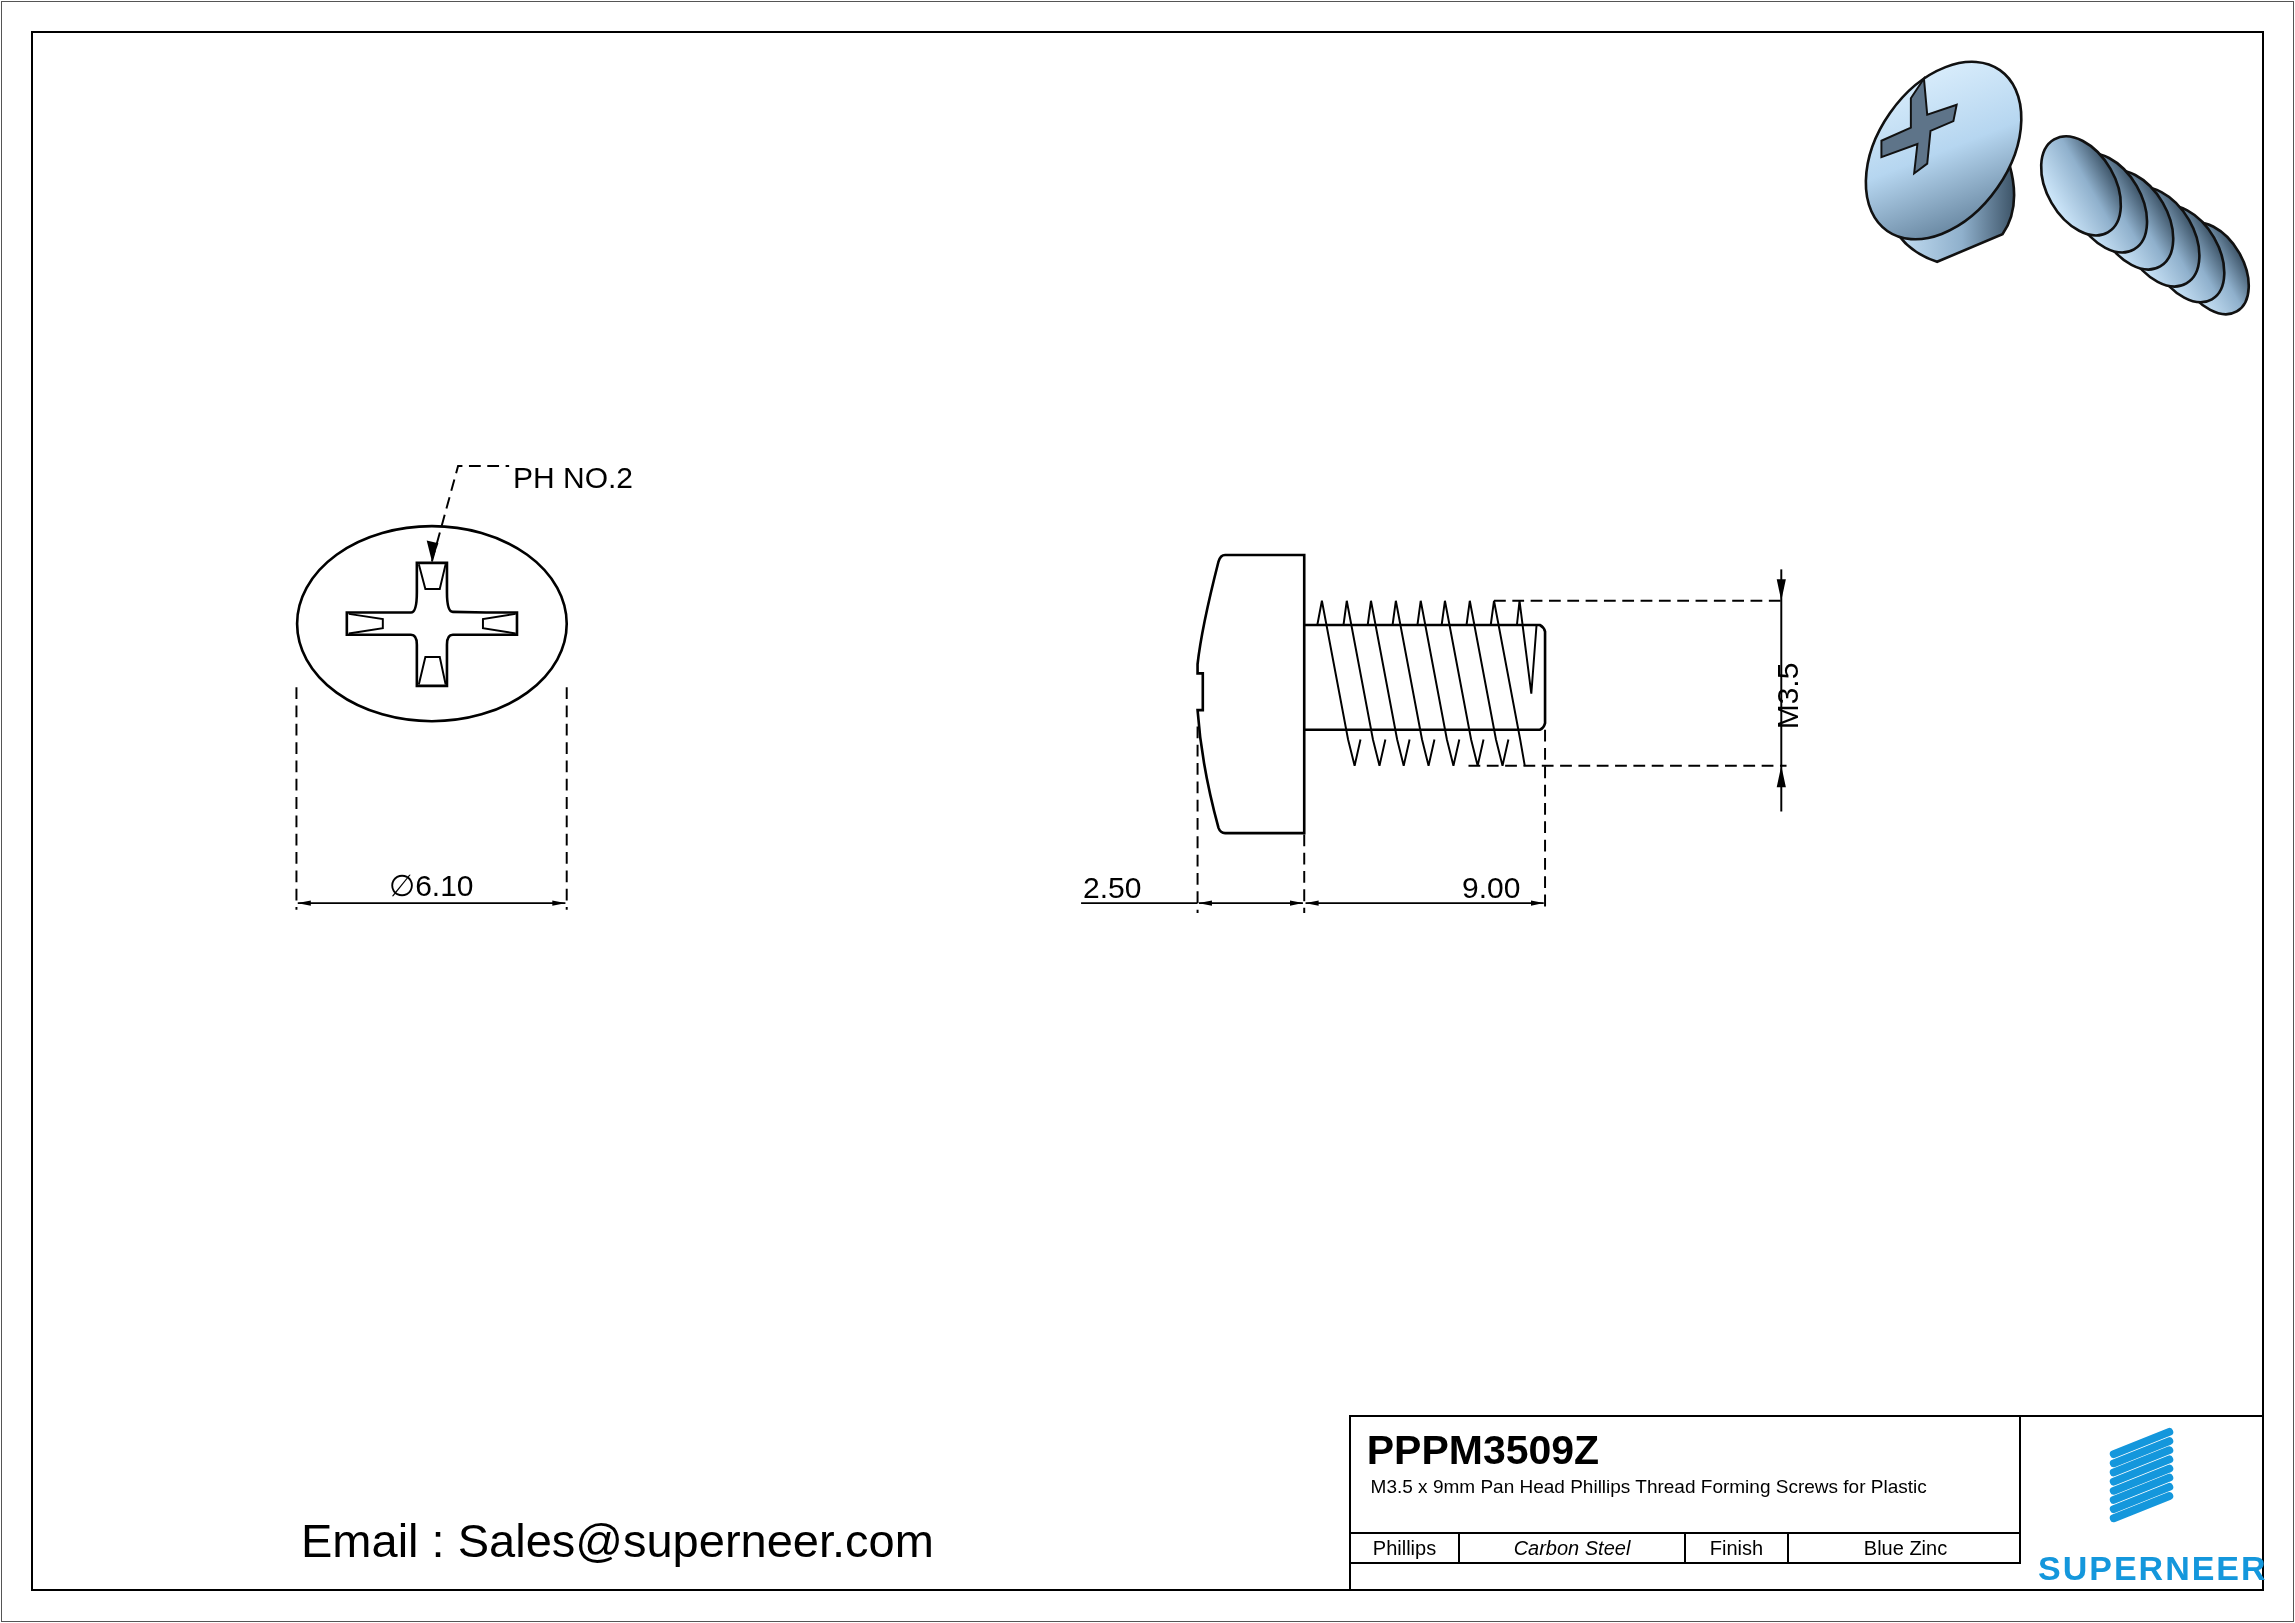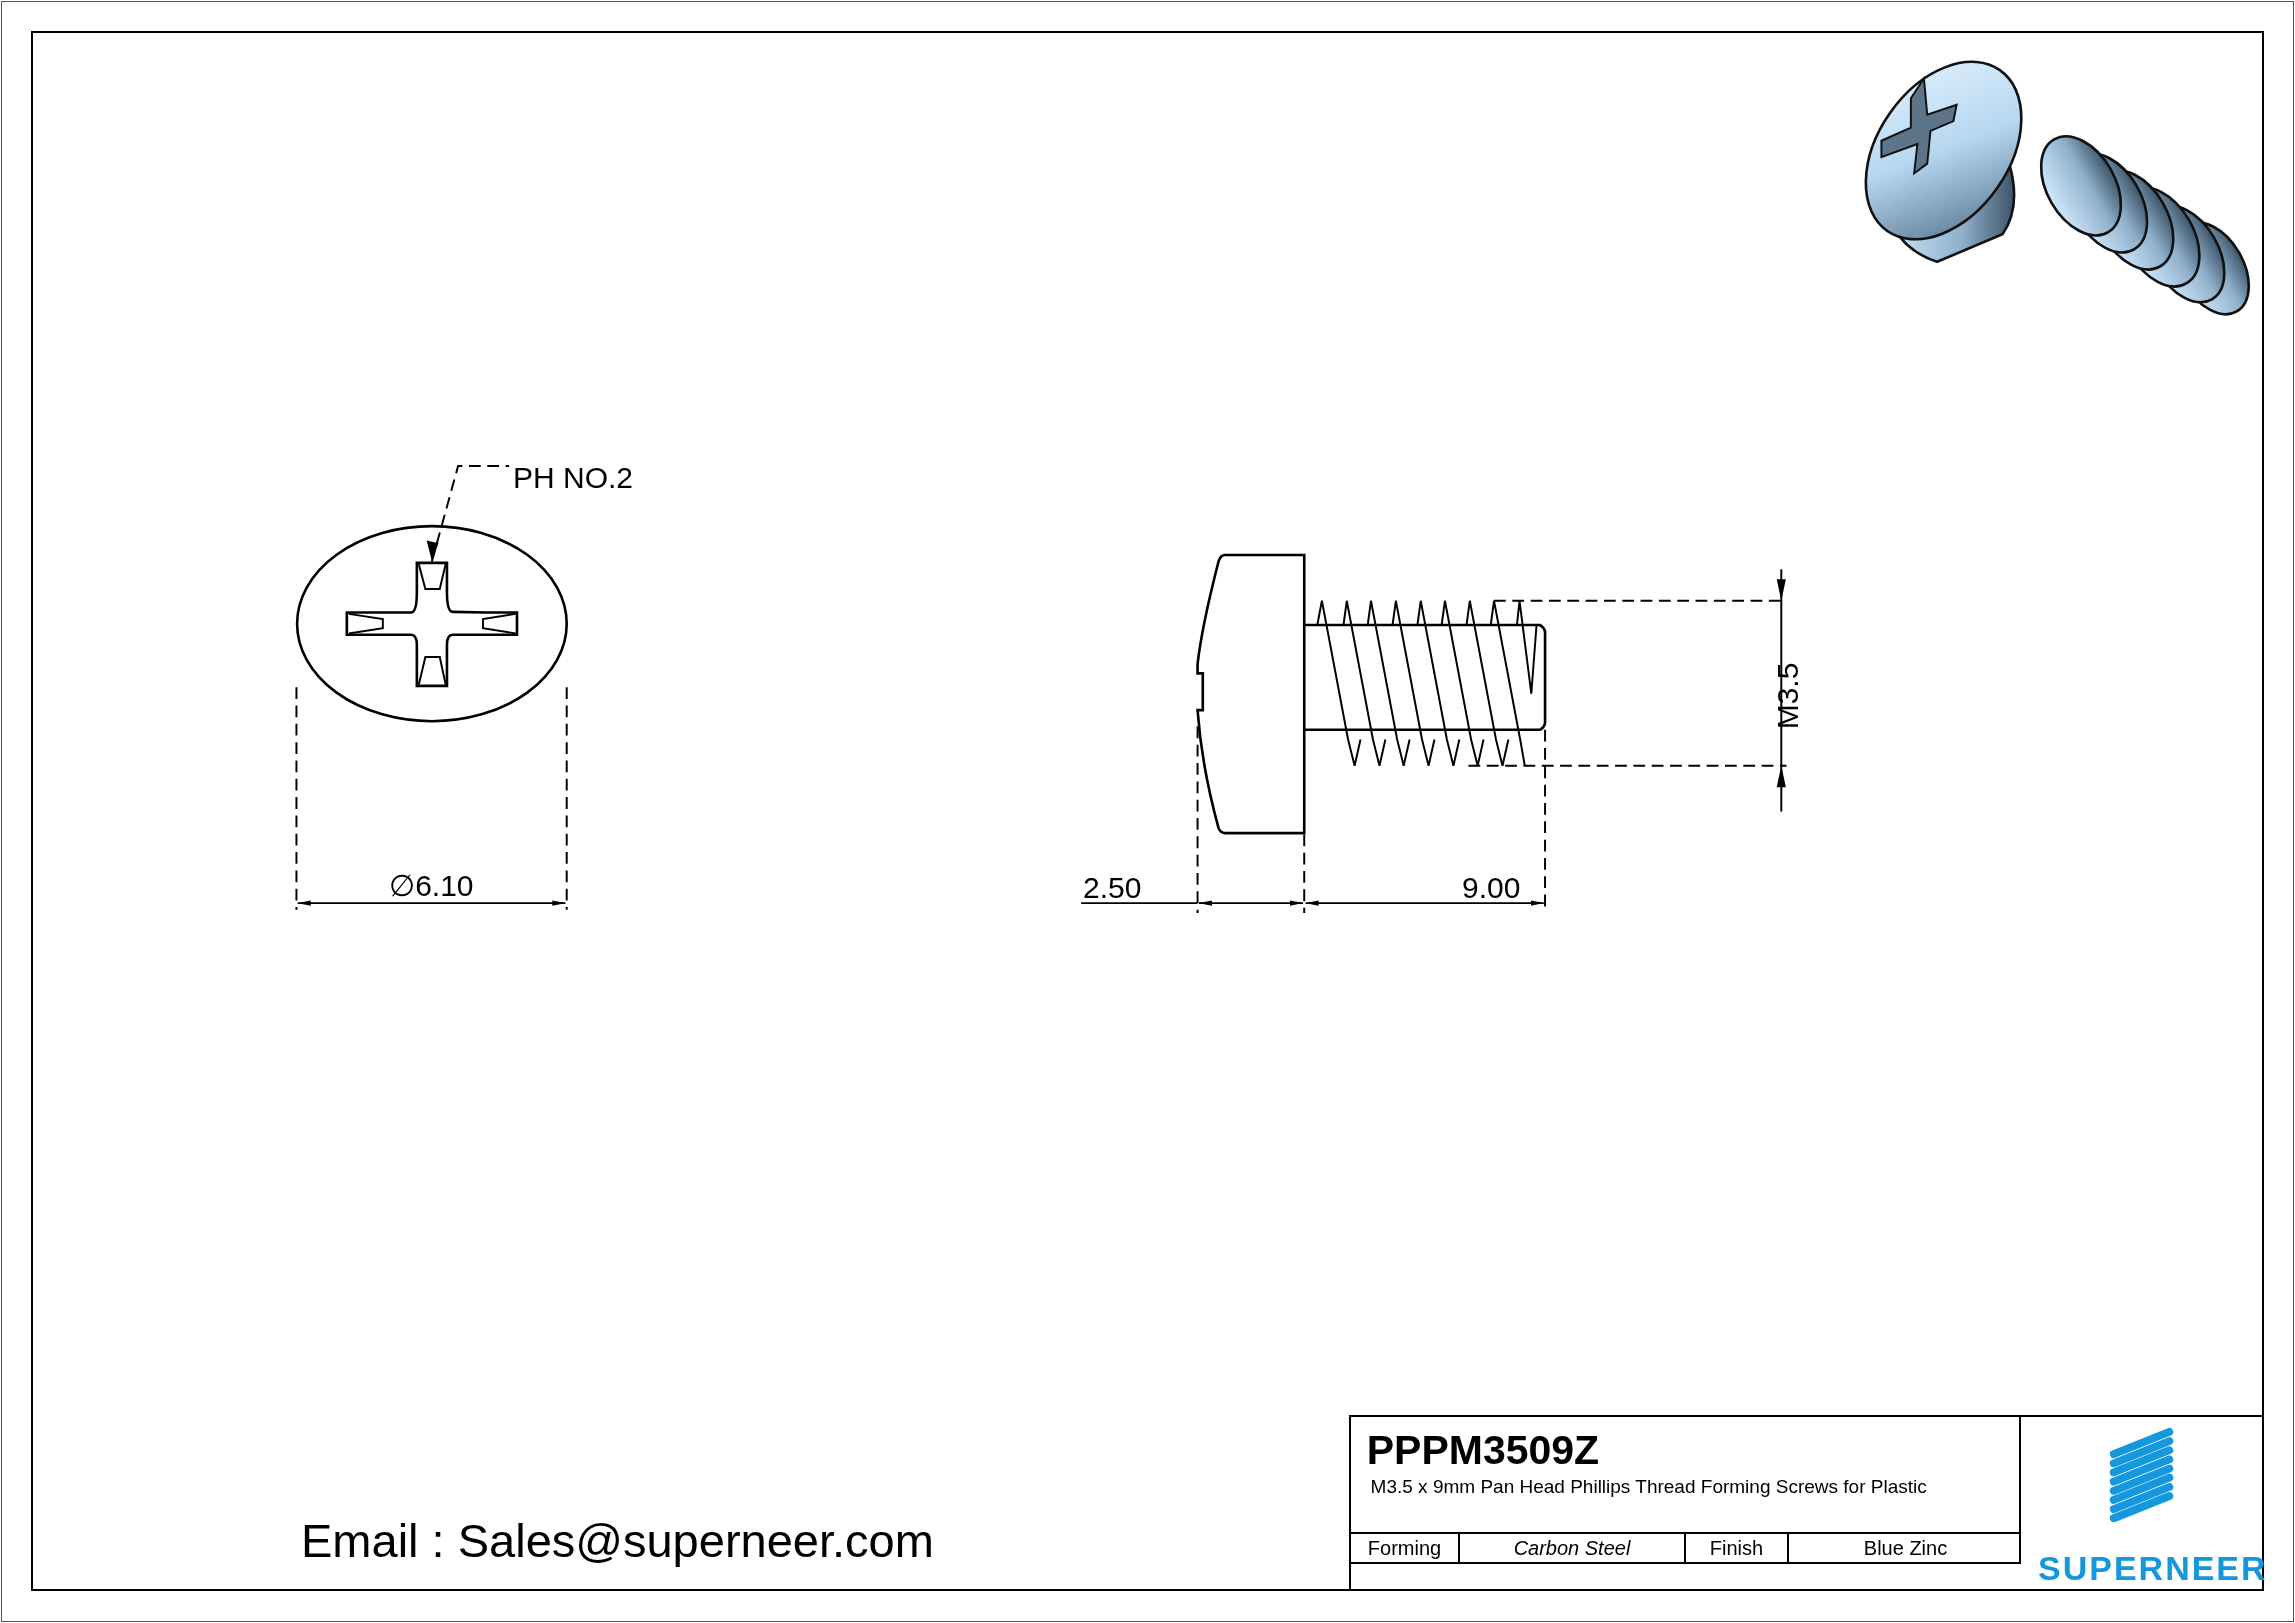--- a/index.html
+++ b/index.html
@@ -128,21 +128,21 @@
 <div class="lbl thread-label">M3.5</div>
 
 <div class="lbl email">Email : Sales@superneer.com</div>
 
 <div class="tb">
   <div class="tb-main">
     <div class="tb-part">PPPM3509Z</div>
     <div class="tb-desc">M3.5 x 9mm Pan Head Phillips Thread Forming Screws for Plastic</div>
   </div>
   <div class="tb-row r1">
-    <div class="cell c1">Forming</div>
+    <div class="cell c1">Phillips</div>
     <div class="cell c2">Carbon Steel</div>
     <div class="cell c3">Finish</div>
     <div class="cell c4">Blue Zinc</div>
   </div>
   <div class="tb-logo">
     <div class="logo-word">SUPERNEER</div>
   </div>
 </div>
 
 

